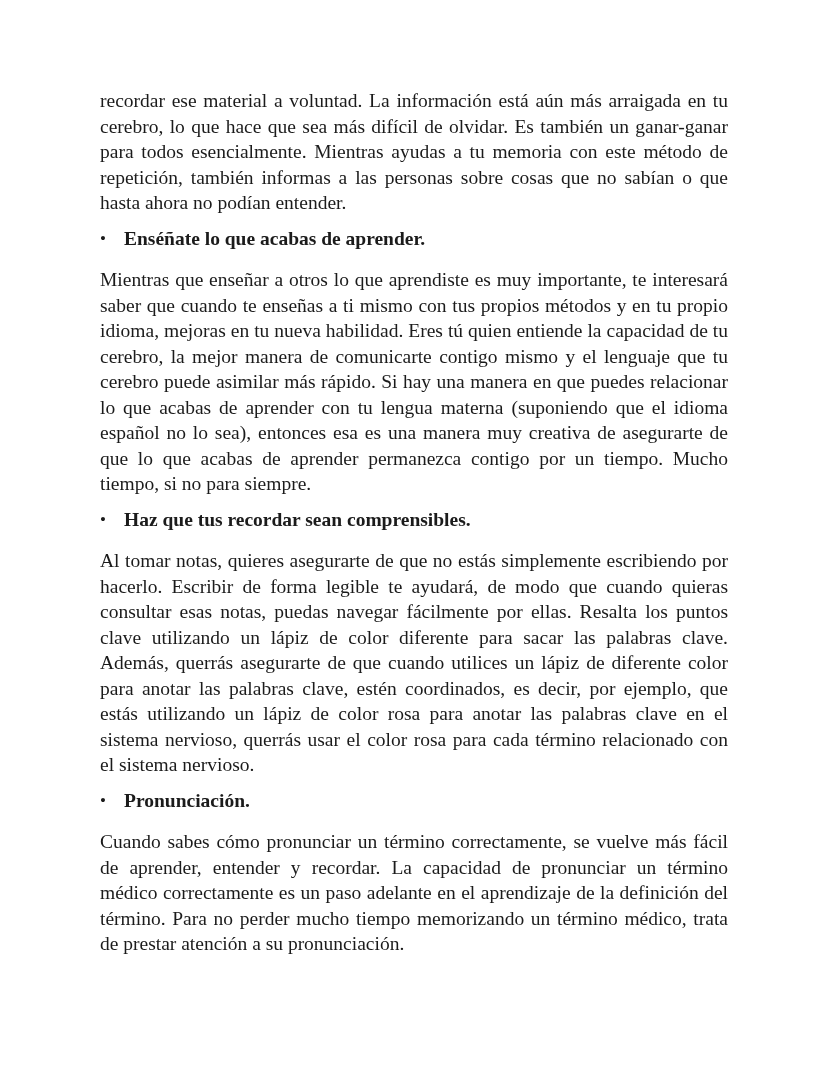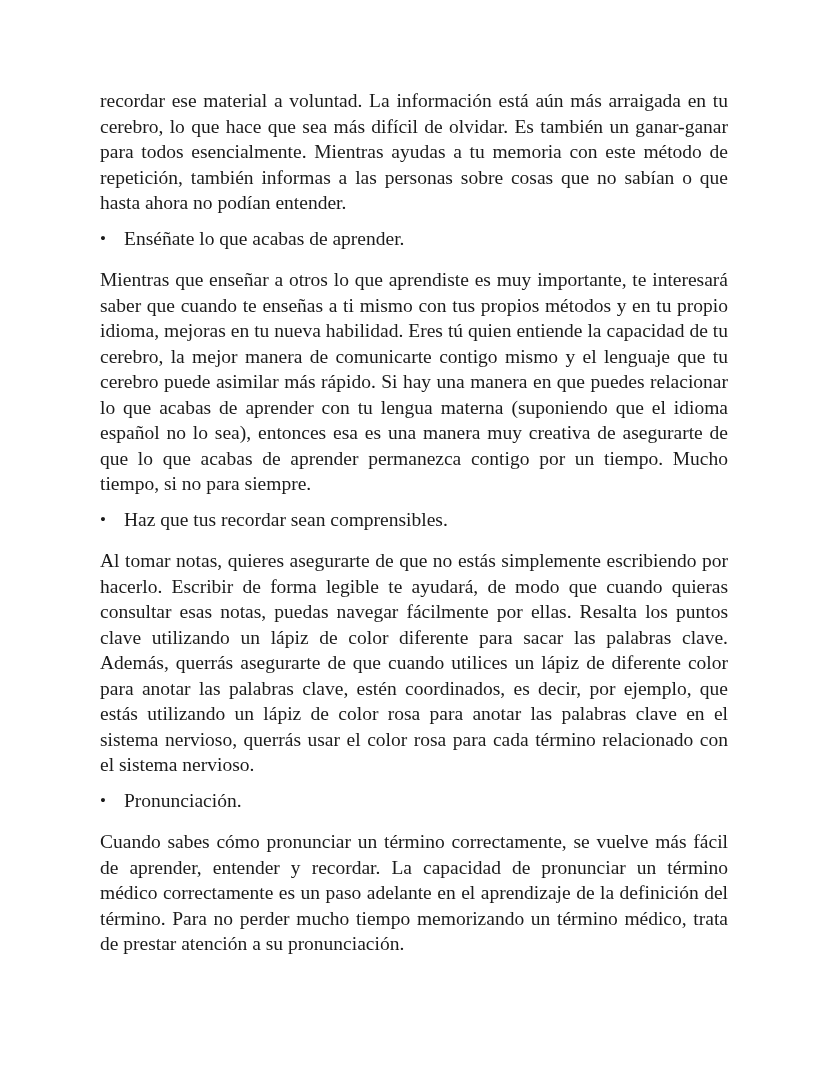--- a/index.html
+++ b/index.html
@@ -33,20 +33,21 @@
     align-items: flex-start;
     margin: 6px 0 16px 0;
   }
   .bullet .dot {
     flex: 0 0 24px;
     width: 24px;
     font-size: 17px;
   }
   .bullet .bullet-text {
     flex: 1 1 auto;
+    font-weight: bold;
   }
 </style>
 </head>
 <body>
 
 <div class="page">
   <div class="text-column">
       <p class="para">recordar ese material a voluntad. La información está aún más arraigada en tu cerebro, lo que hace que sea más difícil de olvidar. Es también un ganar-ganar para todos esencialmente. Mientras ayudas a tu memoria con este método de repetición, también informas a las personas sobre cosas que no sabían o que hasta ahora no podían entender.</p>
       <div class="bullet">
         <span class="dot">•</span>

